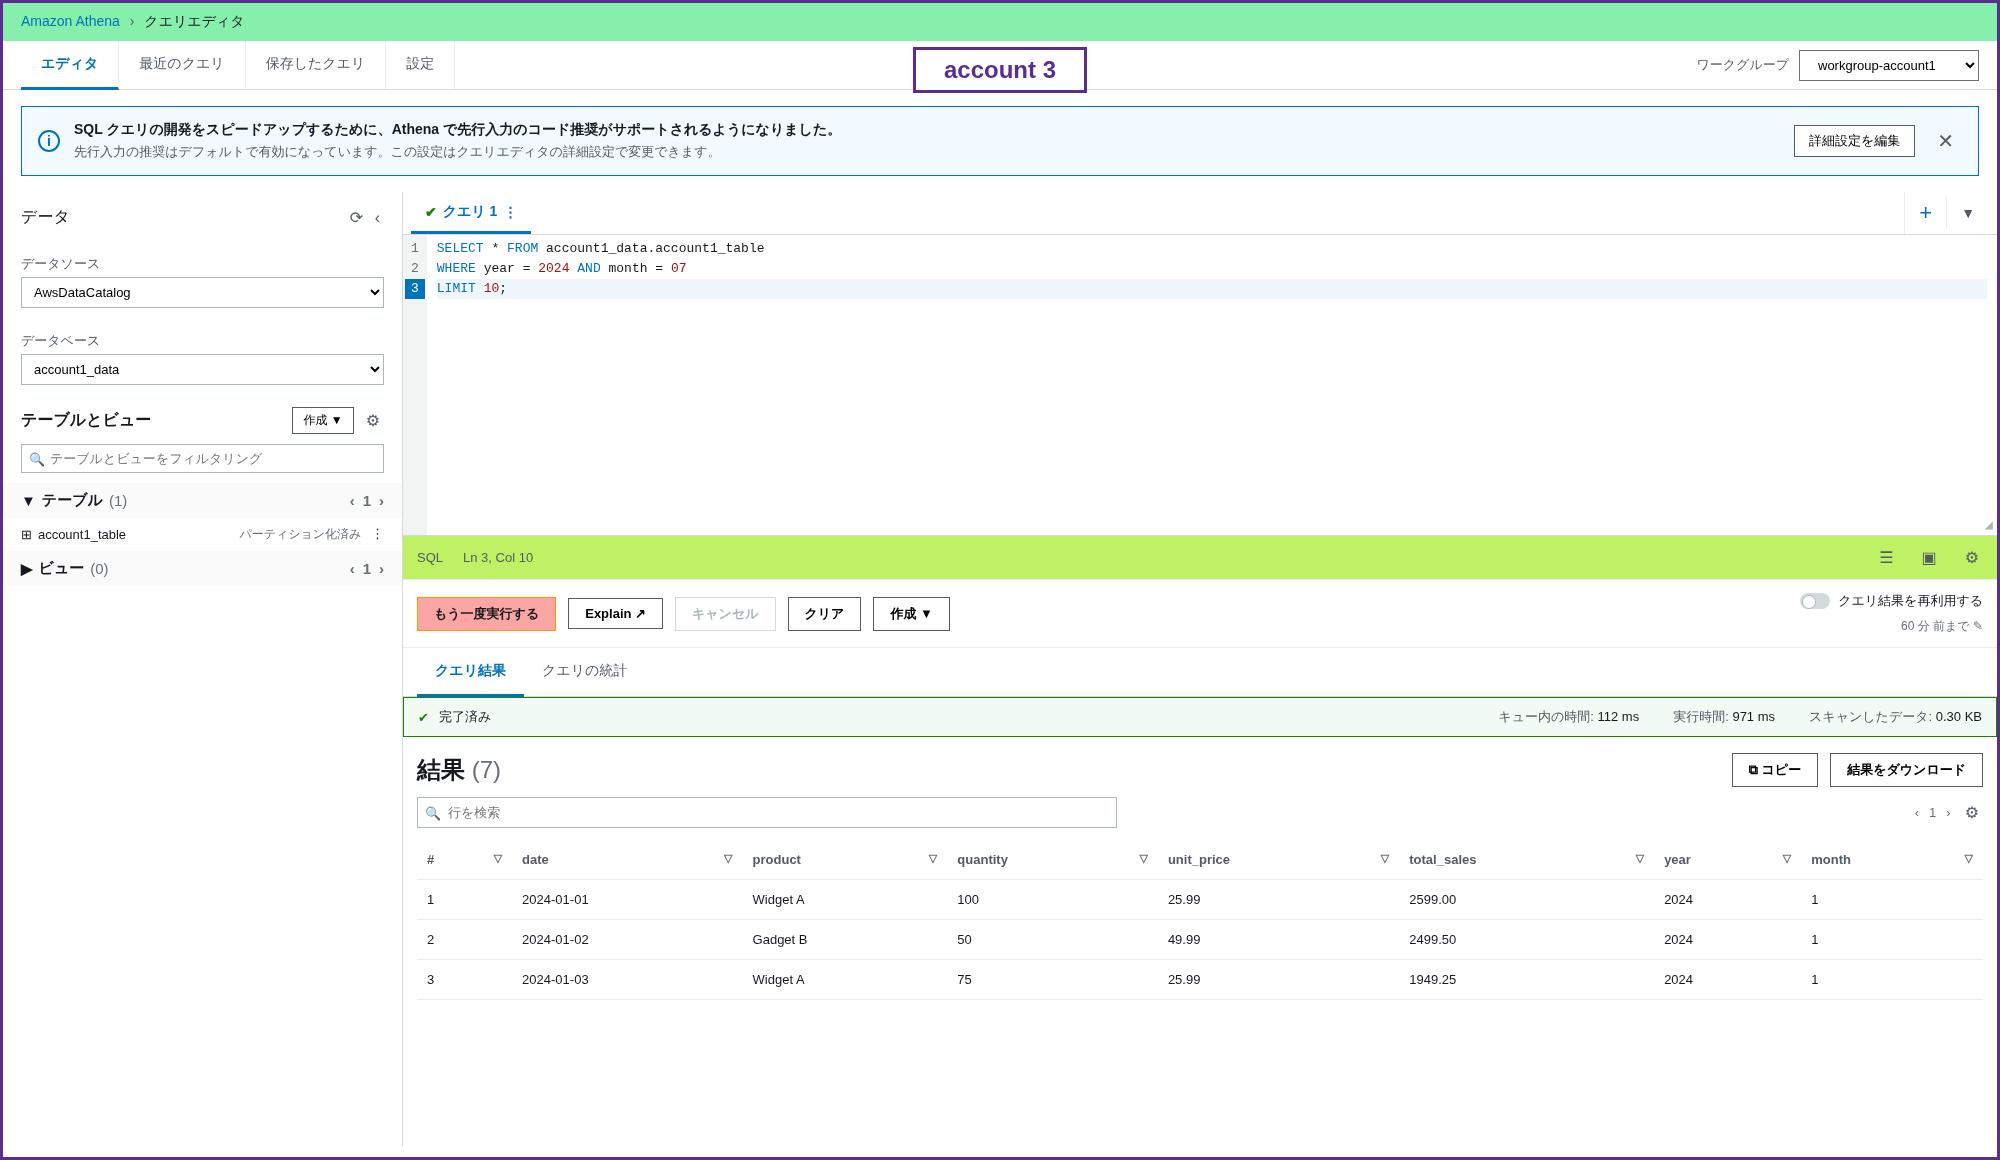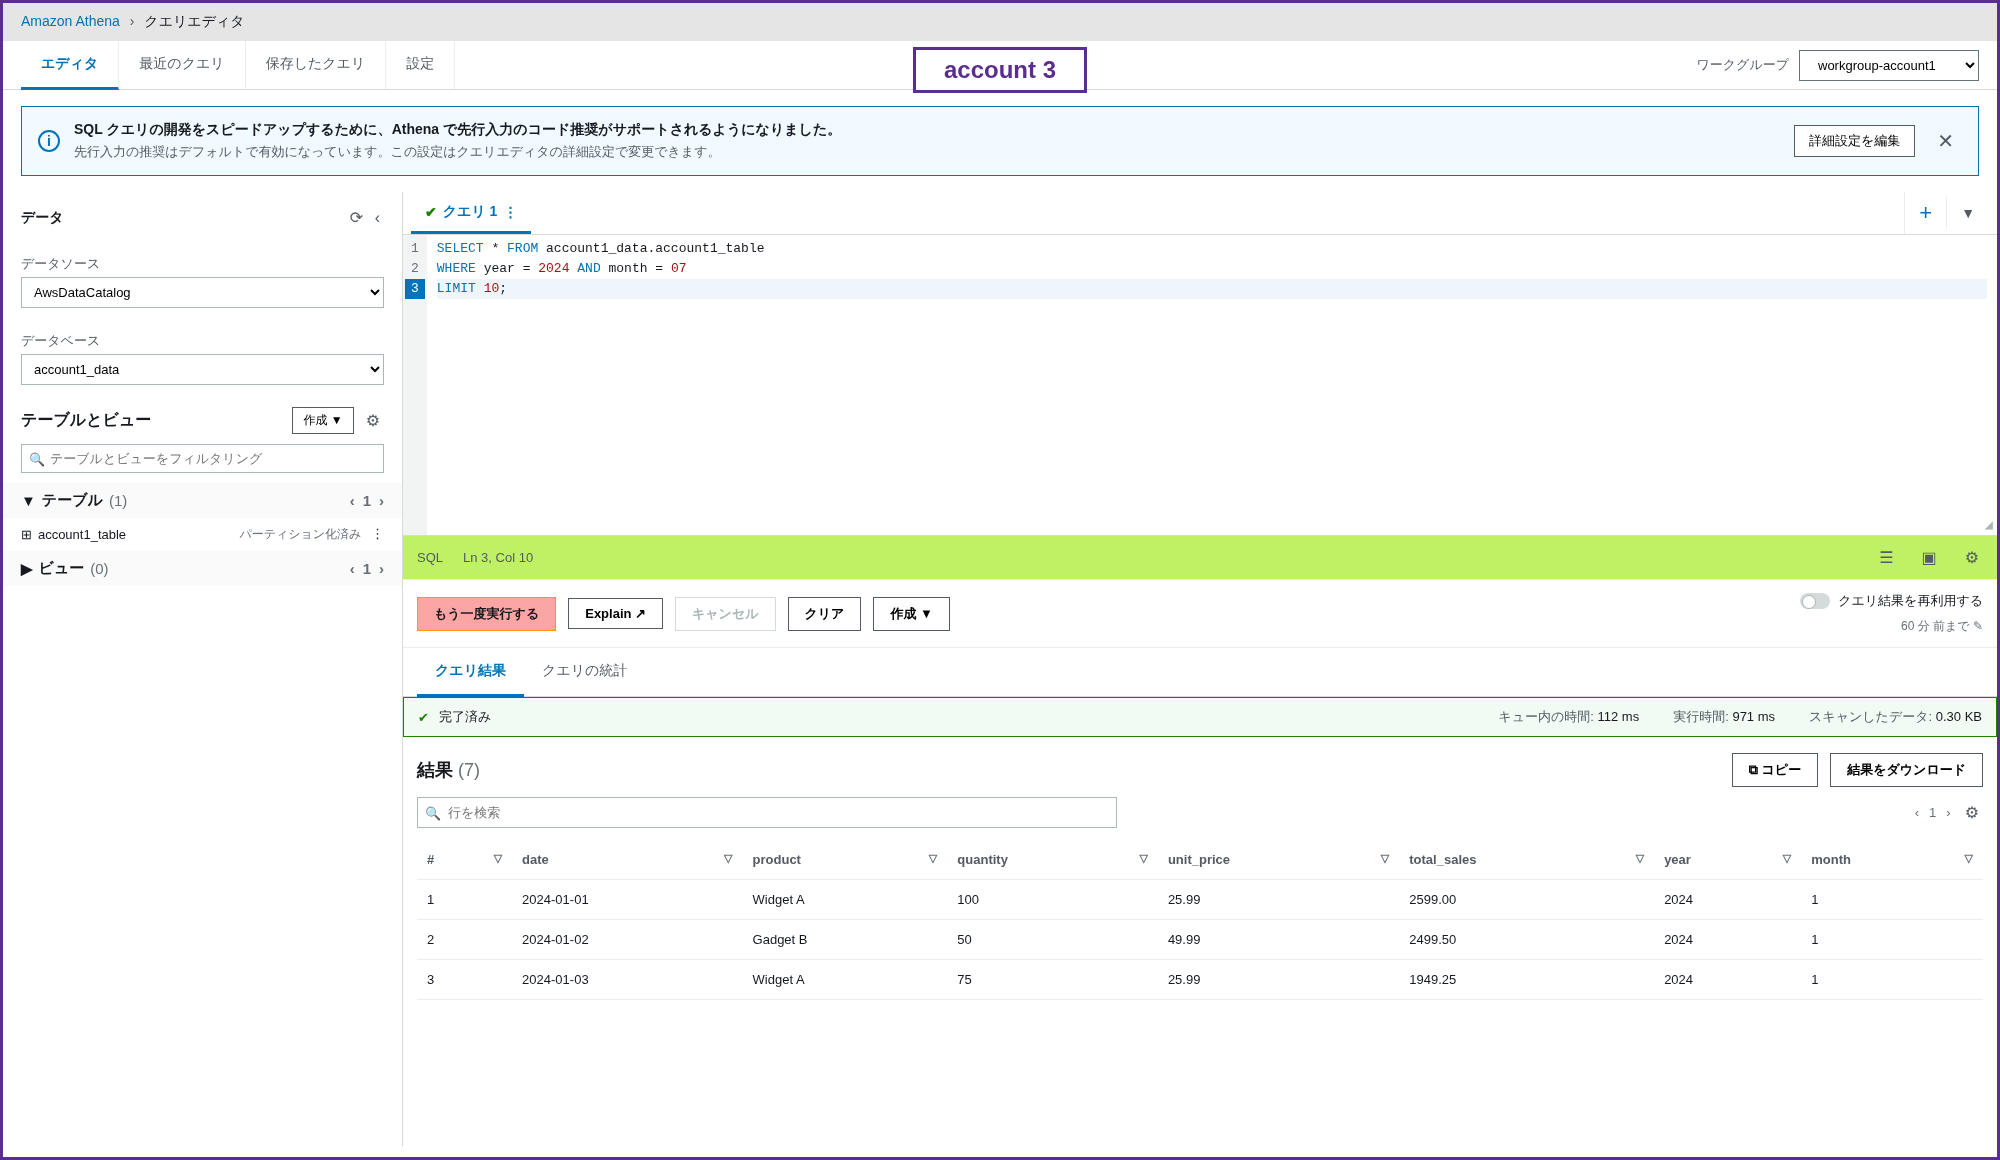--- a/index.html
+++ b/index.html
@@ -1,20 +1,20 @@
 <!DOCTYPE html>
 <html><head>
 <meta charset="utf-8">
 <style>
 * { box-sizing: border-box; margin: 0; padding: 0; }
 body { font-family: "Amazon Ember", "Helvetica Neue", Arial, sans-serif; font-size: 13px; color: #16191f; background: #f2f3f3; }
 .frame { border: 3px solid #5a2d91; width: 2000px; height: 1160px; position: relative; background: #fff; overflow: hidden; }
 
 
-.breadcrumb { padding: 10px 18px; font-size: 14px; background: #e5e5e5; }
+.breadcrumb { padding: 10px 18px; font-size: 14px; background: #86efac; }
 .breadcrumb a { color: #0073bb; text-decoration: none; }
 .breadcrumb .sep { color: #545b64; margin: 0 6px; }
 
 
 .header-row { display: flex; align-items: center; padding: 0 18px; background: #fff; border-bottom: 1px solid #d5dbdb; position: relative; }
 .tabs { display: flex; }
 .tab { padding: 14px 20px; font-size: 14px; color: #545b64; border-right: 1px solid #eaeded; cursor: pointer; }
 .tab.active { color: #0073bb; font-weight: 700; border-bottom: 3px solid #0073bb; margin-bottom: -1px; }
 .account-badge { position: absolute; left: 50%; transform: translateX(-50%); top: 6px; border: 3px solid #5a2d91; padding: 6px 28px; font-size: 24px; font-weight: 700; color: #5a2d91; background: #fff; }
 .workgroup { margin-left: auto; display: flex; align-items: center; gap: 10px; font-size: 13px; color: #545b64; }
@@ -29,21 +29,21 @@
 .banner button { padding: 6px 14px; border: 1px solid #545b64; background: #fff; font-size: 13px; cursor: pointer; }
 .banner .close { font-size: 20px; color: #545b64; cursor: pointer; padding: 0 8px; }
 
 
 .main { display: flex; height: calc(100% - 200px); }
 
 
 .left { width: 400px; border-right: 1px solid #d5dbdb; padding: 0; background: #fff; overflow-y: auto; }
 .left-section { padding: 12px 18px; }
 .left-header { display: flex; align-items: center; justify-content: space-between; padding: 12px 18px; }
-.left-header h3 { font-size: 14px; font-weight: 700; }
+.left-header h3 { font-size: 16px; font-weight: 400; }
 .icon-btn { border: none; background: none; cursor: pointer; color: #545b64; font-size: 16px; padding: 4px; }
 .left label { font-size: 13px; color: #545b64; display: block; margin-bottom: 4px; }
 .left select { width: 100%; padding: 6px 8px; border: 1px solid #aab7b8; font-size: 13px; background: #fff; }
 .left-sub { padding: 10px 18px; display: flex; align-items: center; justify-content: space-between; }
 .left-sub h4 { font-size: 16px; font-weight: 700; }
 .small-btn { padding: 4px 10px; border: 1px solid #545b64; background: #fff; font-size: 12px; cursor: pointer; }
 .filter-input { margin: 0 18px 10px; position: relative; }
 .filter-input input { width: 100%; padding: 6px 8px 6px 28px; border: 1px solid #aab7b8; font-size: 13px; }
 .filter-input .mag { position: absolute; left: 8px; top: 50%; transform: translateY(-50%); color: #687078; }
 .tree-row { display: flex; align-items: center; padding: 8px 18px; font-size: 13px; justify-content: space-between; }
@@ -99,21 +99,21 @@
 
 
 .completed { border: 1px solid #1d8102; background: #f2faf4; margin: 0; padding: 10px 14px; display: flex; align-items: center; gap: 10px; font-size: 13px; }
 .completed .check { color: #1d8102; }
 .completed .spacer { flex: 1; }
 .completed .stat { color: #545b64; }
 .completed .stat b { color: #16191f; font-weight: 400; }
 
 
 .results-hdr { display: flex; align-items: center; padding: 16px 14px 10px; gap: 12px; }
-.results-hdr h3 { font-size: 18px; font-weight: 700; }
+.results-hdr h3 { font-size: 24px; font-weight: 700; }
 .results-hdr .cnt { color: #687078; font-weight: 400; }
 .results-hdr .spacer { flex: 1; }
 
 
 .results-search { display: flex; align-items: center; padding: 0 14px 12px; gap: 12px; }
 .results-search .search-wrap { position: relative; width: 700px; }
 .results-search input { width: 100%; padding: 7px 10px 7px 30px; border: 1px solid #aab7b8; font-size: 13px; }
 .results-search .mag { position: absolute; left: 8px; top: 50%; transform: translateY(-50%); color: #687078; }
 .results-search .spacer { flex: 1; }
 .results-search .pager { display: flex; align-items: center; gap: 10px; color: #687078; }

